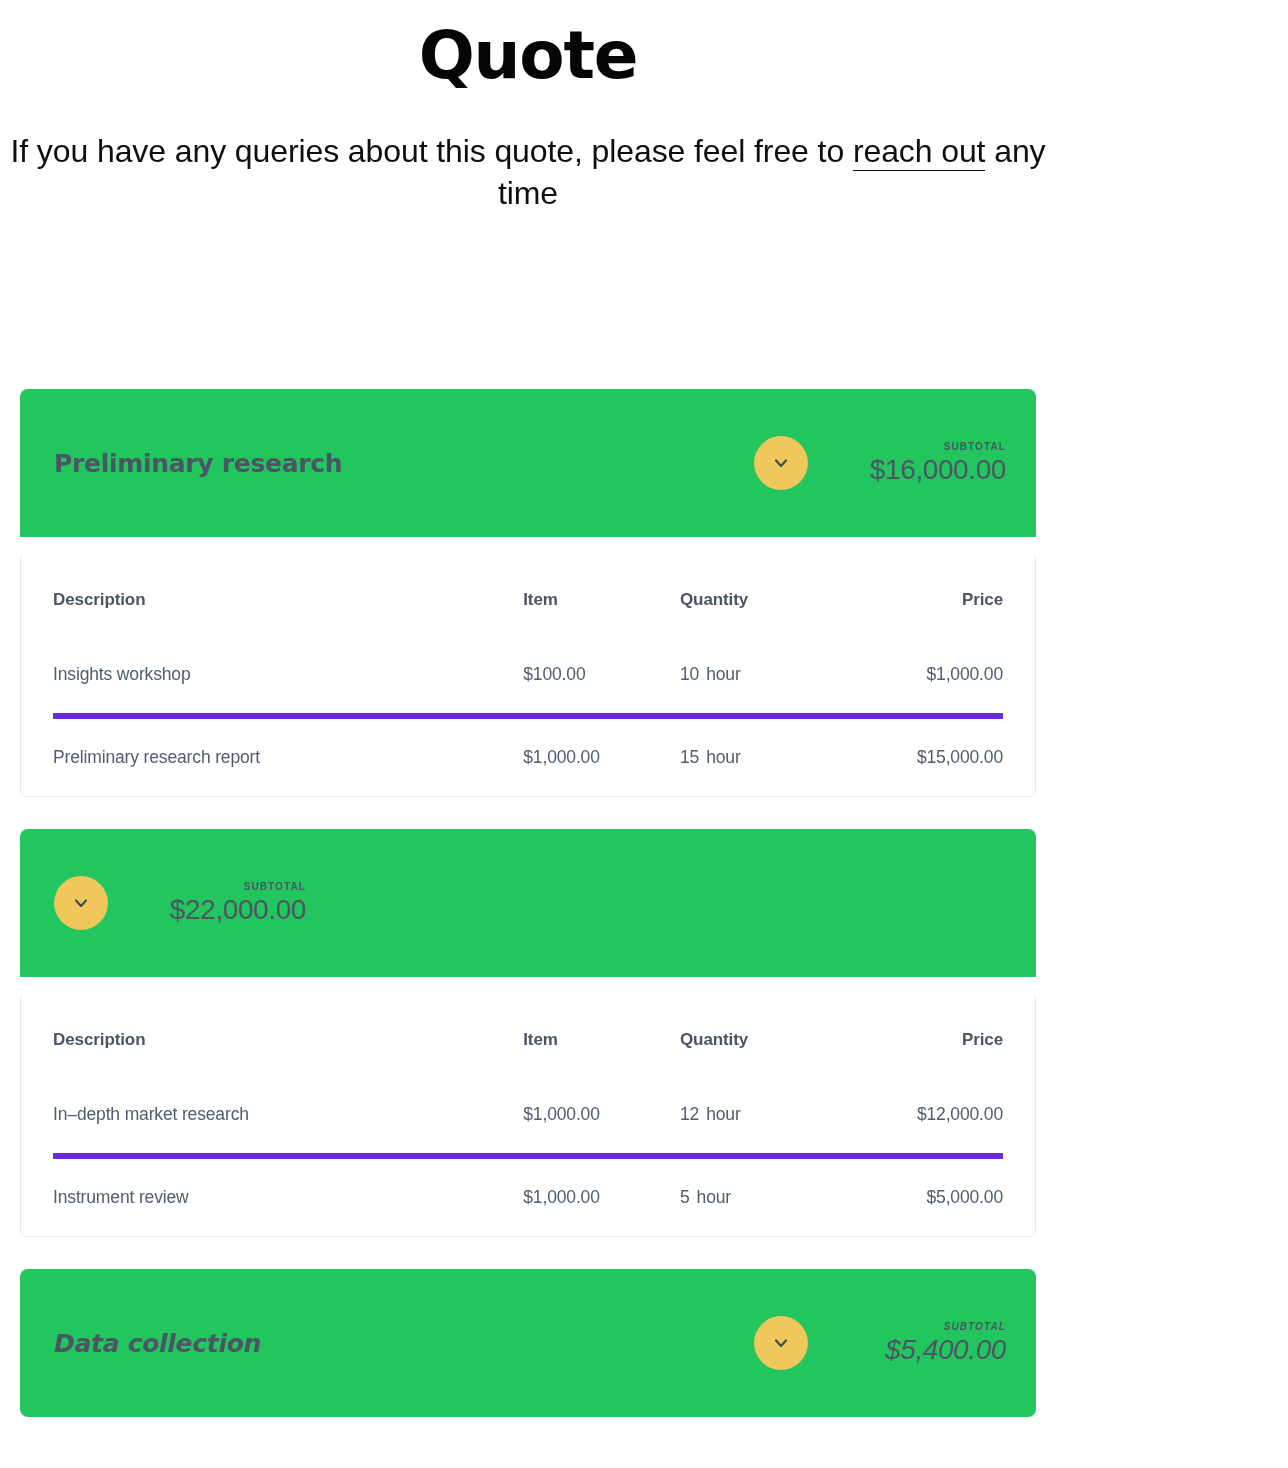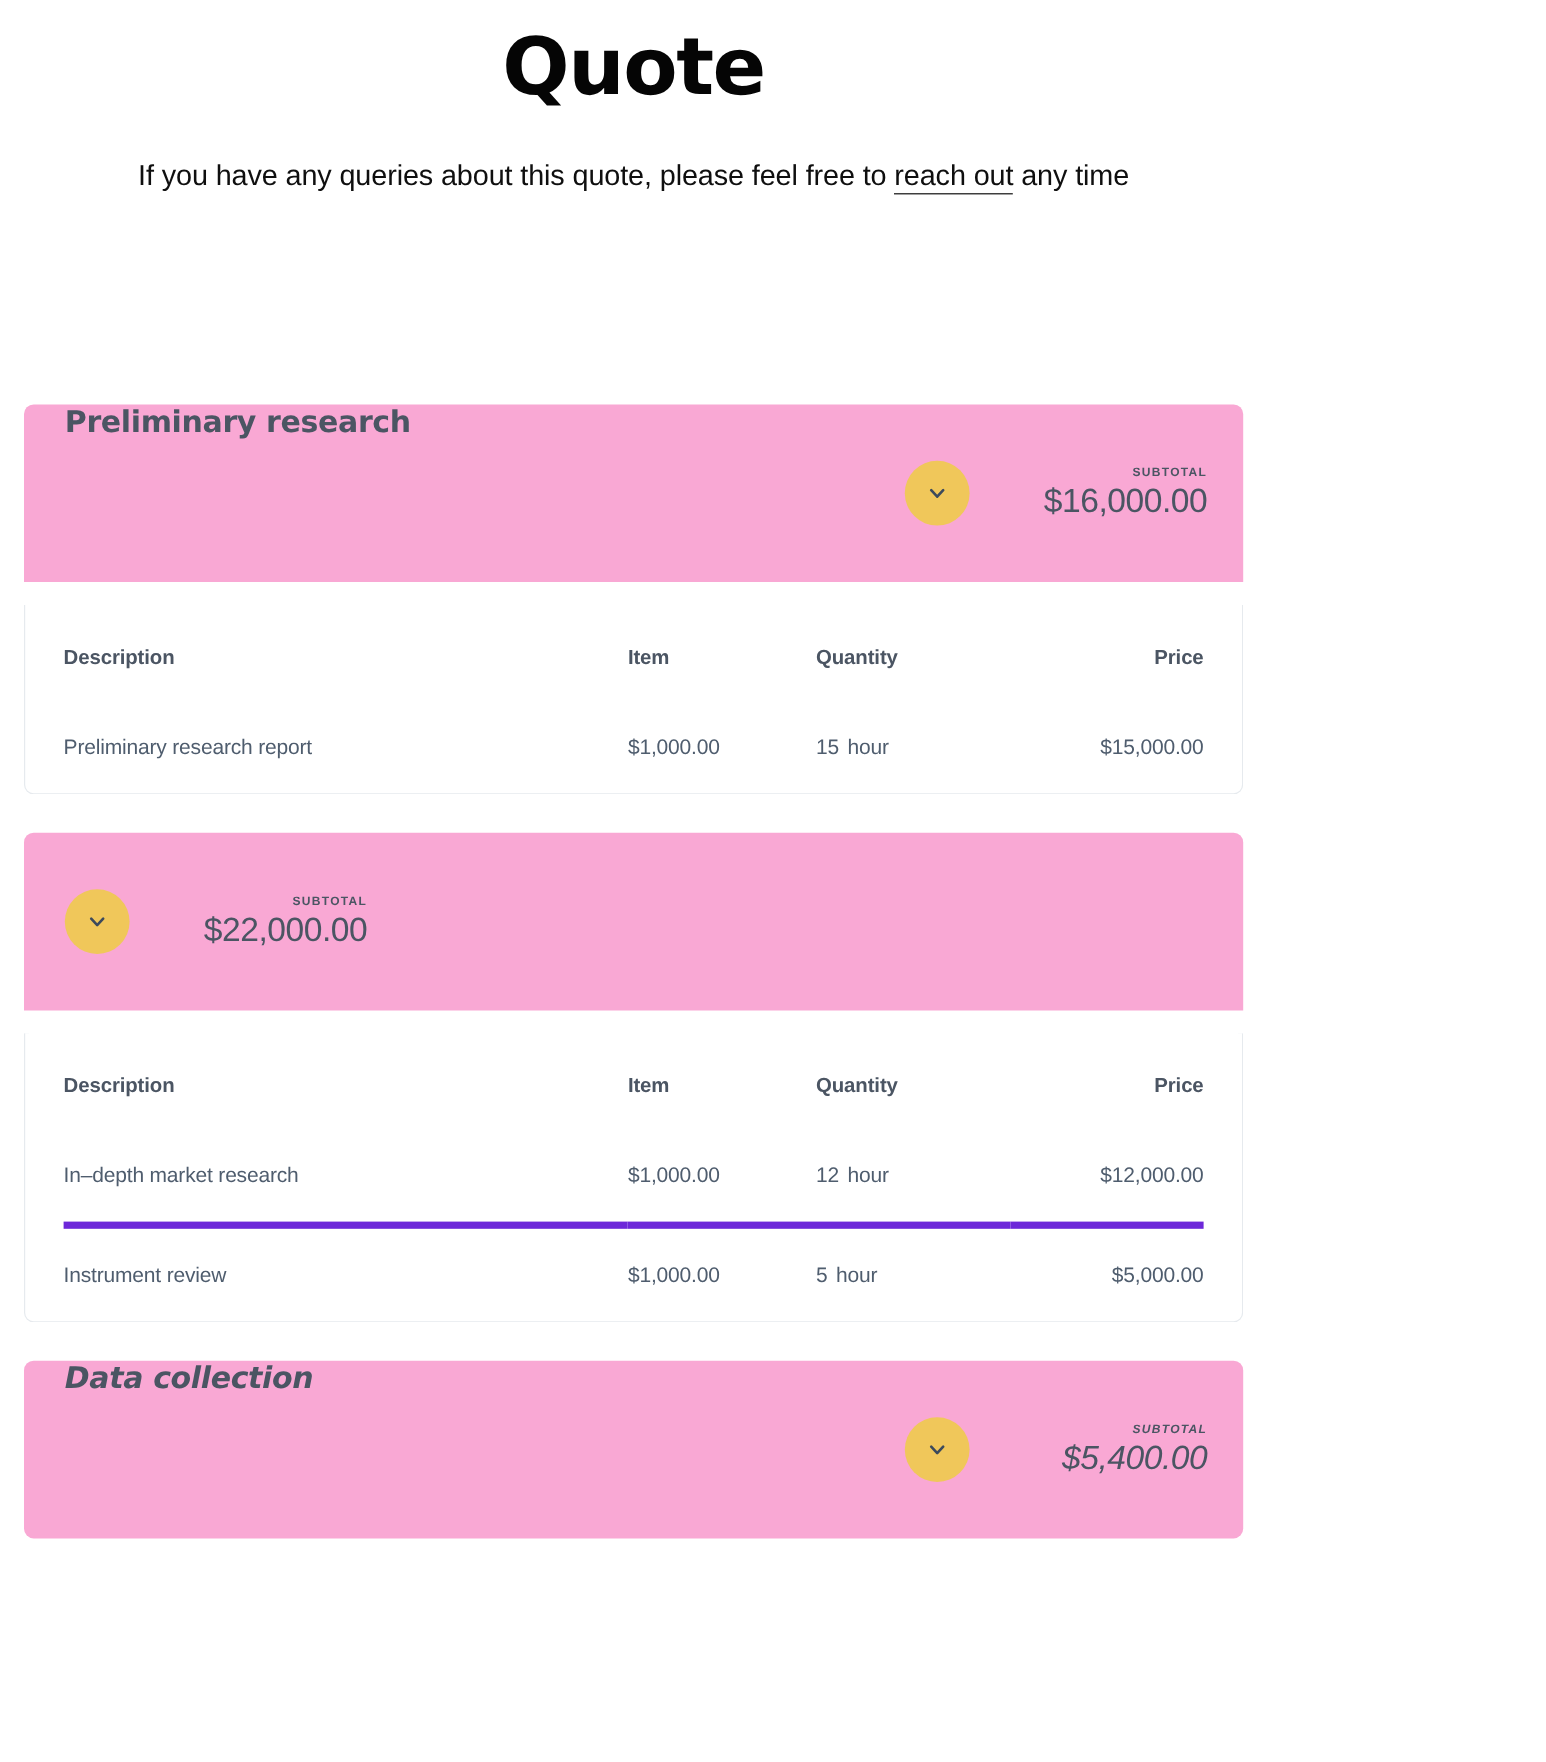--- a/index.html
+++ b/index.html
@@ -35,21 +35,21 @@
     font-size: 66px;
     line-height: 1.0;
     font-weight: 700;
     letter-spacing: -1.2px;
     color: #050505;
     margin: 0;
   }
   .doc-subtitle {
     margin: 0;
     padding-top: 42px;
-    font-size: 24px;
+    font-size: 32px;
     line-height: 1.3;
     font-weight: 400;
     color: #0f0f0f;
     letter-spacing: -0.1px;
   }
   .doc-subtitle .reach-link {
     color: #0f0f0f;
     text-decoration: none;
     border-bottom: 1.6px solid #0f0f0f;
     padding-bottom: 1px;
@@ -60,24 +60,25 @@
   .sections {
     padding: 0 20px;
     margin-top: 175px;
   }
   .section {
     margin-bottom: 32px;
   }
   .section:last-child { margin-bottom: 0; }
 
   .section-header {
-    background: #f9a8d4;
+    background: #22c55e;
     border-radius: 8px 8px 0 0;
     height: 148px;
     display: flex;
+    align-items: center;
     padding: 0 30px 0 34px;
     position: relative;
   }
   .section-header.rounded-all {
     border-radius: 8px;
     font-style: italic;
   }
   .section-title {
     font-family: "DejaVu Sans", sans-serif;
     font-size: 25px;
@@ -199,20 +200,26 @@
             <thead>
               <tr>
                 <th class="col-desc">Description</th>
                 <th class="col-item">Item</th>
                 <th class="col-qty">Quantity</th>
                 <th class="col-price">Price</th>
               </tr>
             </thead>
             <tbody>
               <tr>
+                <td class="col-desc">Insights workshop</td>
+                <td class="col-item">$100.00</td>
+                <td class="col-qty qty-cell"><span class="qty-num">10</span><span class="qty-unit">hour</span></td>
+                <td class="col-price">$1,000.00</td>
+              </tr>
+              <tr>
                 <td class="col-desc">Preliminary research report</td>
                 <td class="col-item">$1,000.00</td>
                 <td class="col-qty qty-cell"><span class="qty-num">15</span><span class="qty-unit">hour</span></td>
                 <td class="col-price">$15,000.00</td>
               </tr>
             </tbody>
           </table>
         </div>
       </section>
       <section class="section">

